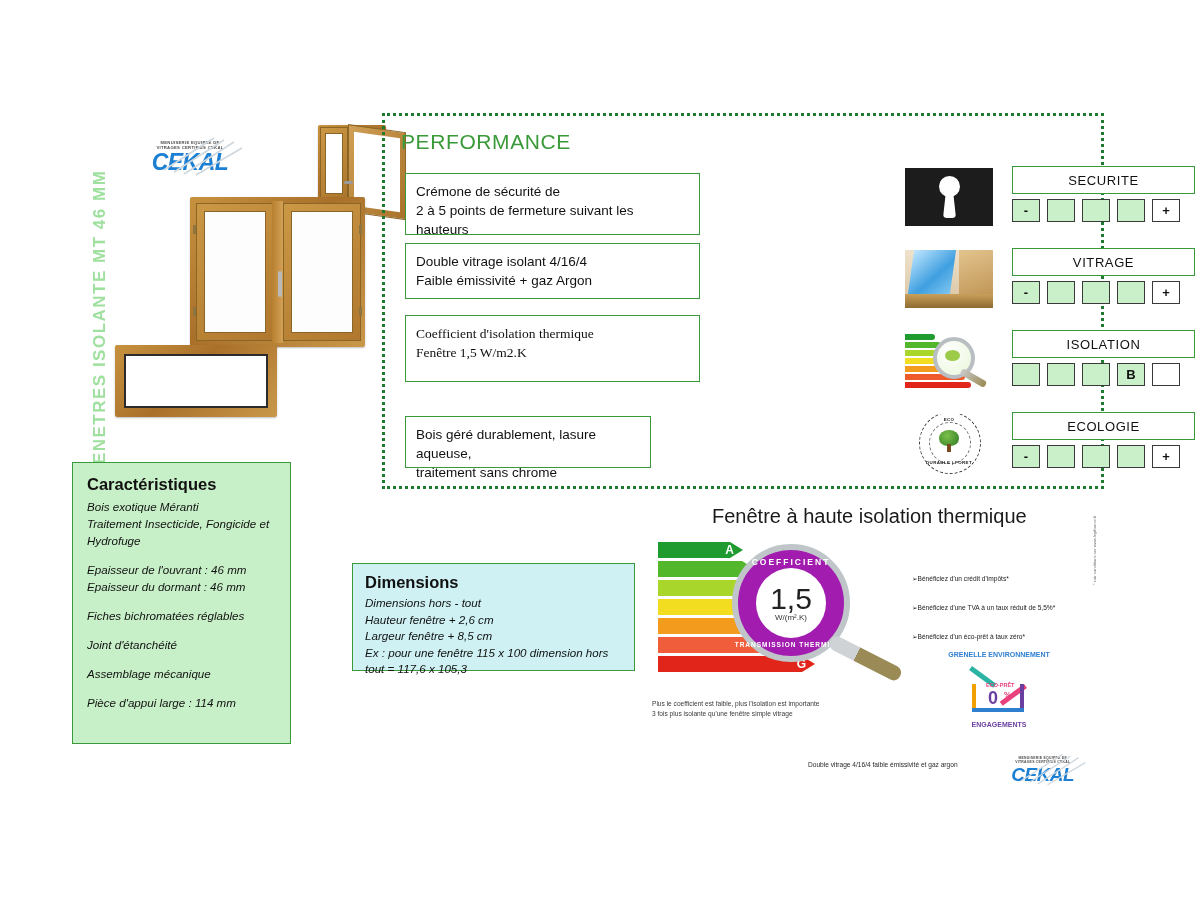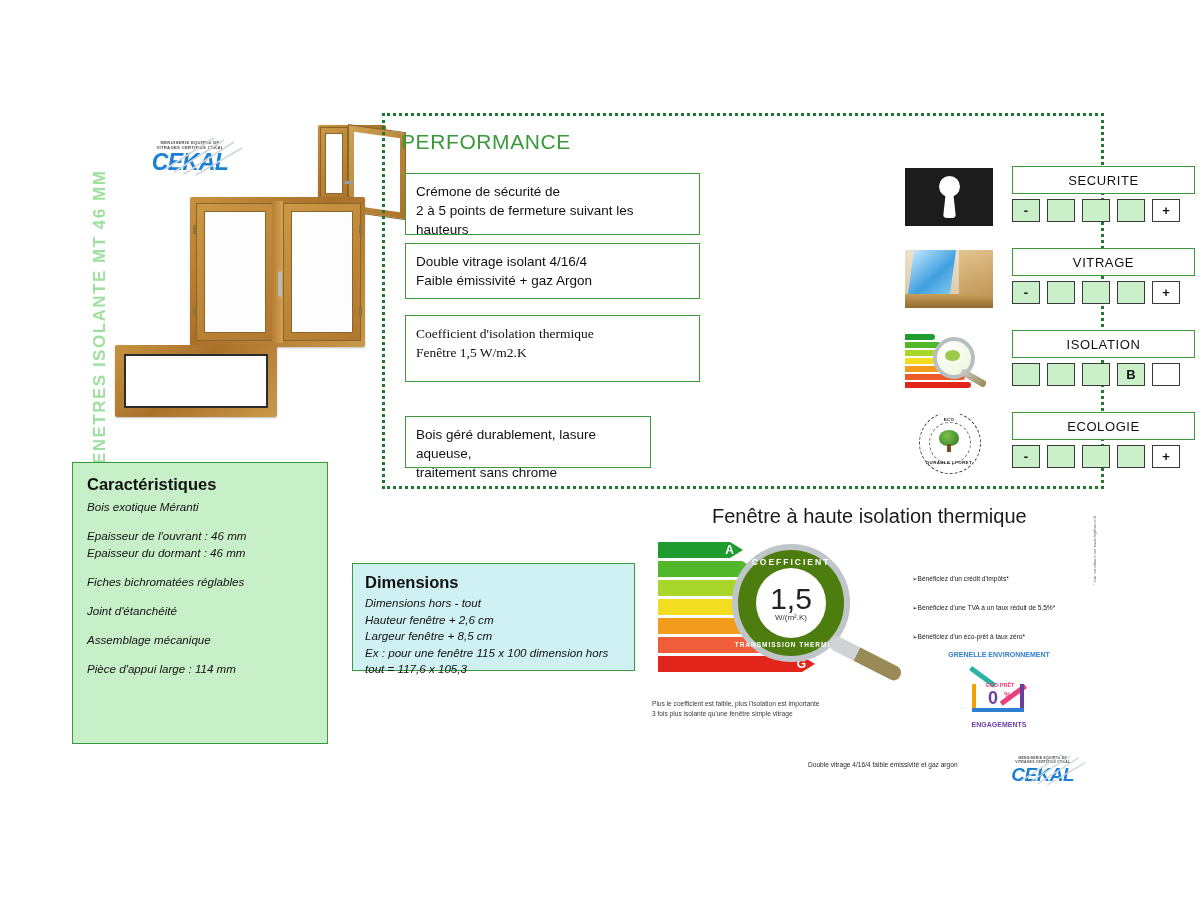--- a/index.html
+++ b/index.html
@@ -104,21 +104,21 @@
   .ecostamp .ring{position:absolute;left:14px;top:-2px;width:60px;height:60px;border-radius:50%;
       border:1px dashed #3a3a3a;}
   .ecostamp .ring2{position:absolute;left:24px;top:8px;width:40px;height:40px;border-radius:50%;
       border:1px dashed #6a6a6a;background:#fff;}
   .ecostamp .tree{position:absolute;left:34px;top:16px;width:20px;height:16px;border-radius:50% 50% 45% 45%;
       background:radial-gradient(circle at 40% 35%,#7cc04a,#2f7a26);}
   .ecostamp .trunk{position:absolute;left:42px;top:30px;width:4px;height:8px;background:#7a4a20;}
   .ecostamp .tx{position:absolute;font-size:4.4px;color:#222;font-weight:bold;width:88px;text-align:center;letter-spacing:.4px;}
 
   
-  #carac{position:absolute;left:72px;top:462px;width:256px;height:282px;
+  #carac{position:absolute;left:72px;top:462px;width:219px;height:282px;
          background:#c8f0c8;border:1.6px solid #3a9a3a;box-sizing:border-box;padding:12px 14px;}
   #carac h2{margin:0 0 4px 0;font-size:16.5px;color:#111;}
   #carac p{margin:0;font-size:11.6px;font-style:italic;color:#111;line-height:17px;}
   #carac .gap{height:12px;}
 
   
   #dims{position:absolute;left:352px;top:563px;width:283px;height:108px;
         background:#cff1f3;border:1.6px solid #3a9a3a;box-sizing:border-box;padding:9px 12px;}
   #dims h2{margin:0 0 3px 0;font-size:16.5px;color:#111;}
   #dims p{margin:0;font-size:11.6px;font-style:italic;color:#111;line-height:16.5px;}
@@ -126,21 +126,21 @@
   
   #sub-title{position:absolute;left:712px;top:505px;font-size:20px;color:#1a1a1a;}
 
   #energy{position:absolute;left:658px;top:538px;width:230px;height:150px;}
   #energy .ebar{position:absolute;left:0;height:16px;}
   #energy .ebar .tip{position:absolute;right:-13px;top:0;width:0;height:0;
       border-top:8px solid transparent;border-bottom:8px solid transparent;}
   #energy .ebar .ltr{position:absolute;right:-4px;top:0;line-height:16px;font-size:12px;
       font-weight:bold;color:#fff;}
   #energy .mag{position:absolute;left:74px;top:6px;width:118px;height:118px;border-radius:50%;
-      background:#4d7c0f;border:6px solid #bfc5c8;box-sizing:border-box;}
+      background:#a21caf;border:6px solid #bfc5c8;box-sizing:border-box;}
   #energy .mag .inner{position:absolute;left:18px;top:18px;right:18px;bottom:18px;border-radius:50%;
       background:#fff;display:flex;flex-direction:column;align-items:center;justify-content:center;}
   #energy .mag .val{font-size:30px;color:#222;line-height:28px;}
   #energy .mag .unit{font-size:8px;color:#333;}
   #energy .mag .arcTop,#energy .mag .arcBot{position:absolute;width:118px;left:-6px;text-align:center;
       font-size:8.5px;font-weight:bold;color:#fff;letter-spacing:2px;}
   #energy .mag .arcTop{top:7px;} #energy .mag .arcBot{bottom:8px;font-size:6.5px;letter-spacing:1px;}
   #energy .stick{position:absolute;left:176px;top:96px;width:78px;height:15px;border-radius:7px;
       background:linear-gradient(90deg,#cfd3d6 0 38%,#9a8a55 38% 100%);transform:rotate(27deg);transform-origin:left top;}
   #energy-caption{position:absolute;left:652px;top:699px;width:260px;font-size:6.6px;color:#3a3a3a;line-height:9.5px;}
@@ -305,20 +305,21 @@
         <div class="cell"></div>
         <div class="cell"></div>
         <div class="cell empty">+</div>
       </div>
     </div>
   </div>
 
   <div id="carac">
     <h2>Caractéristiques</h2>
     <p>Bois exotique Méranti</p>
+    <p>Traitement Insecticide, Fongicide et Hydrofuge</p>
     <div class="gap"></div>
     <p>Epaisseur de l'ouvrant : 46 mm</p>
     <p>Epaisseur du dormant : 46 mm</p>
     <div class="gap"></div>
     <p>Fiches bichromatées réglables</p>
     <div class="gap"></div>
     <p>Joint d'étanchéité</p>
     <div class="gap"></div>
     <p>Assemblage mécanique</p>
     <div class="gap"></div>

